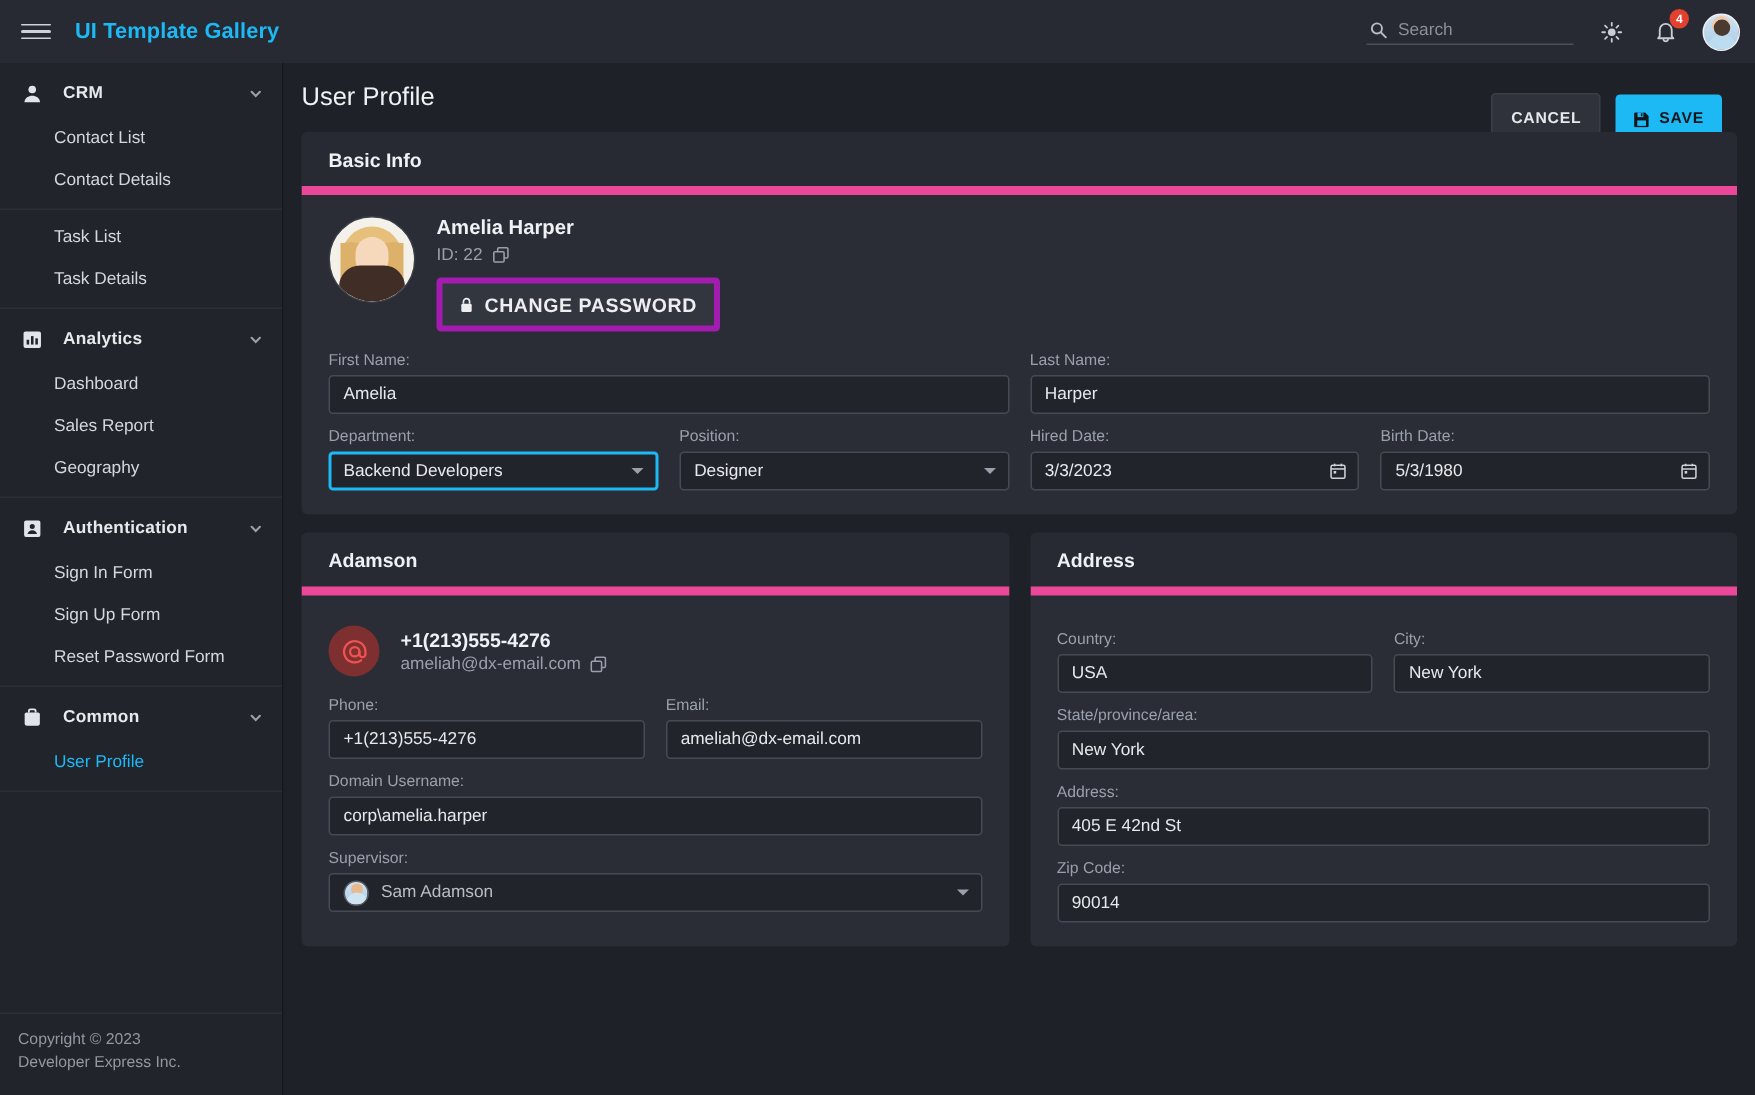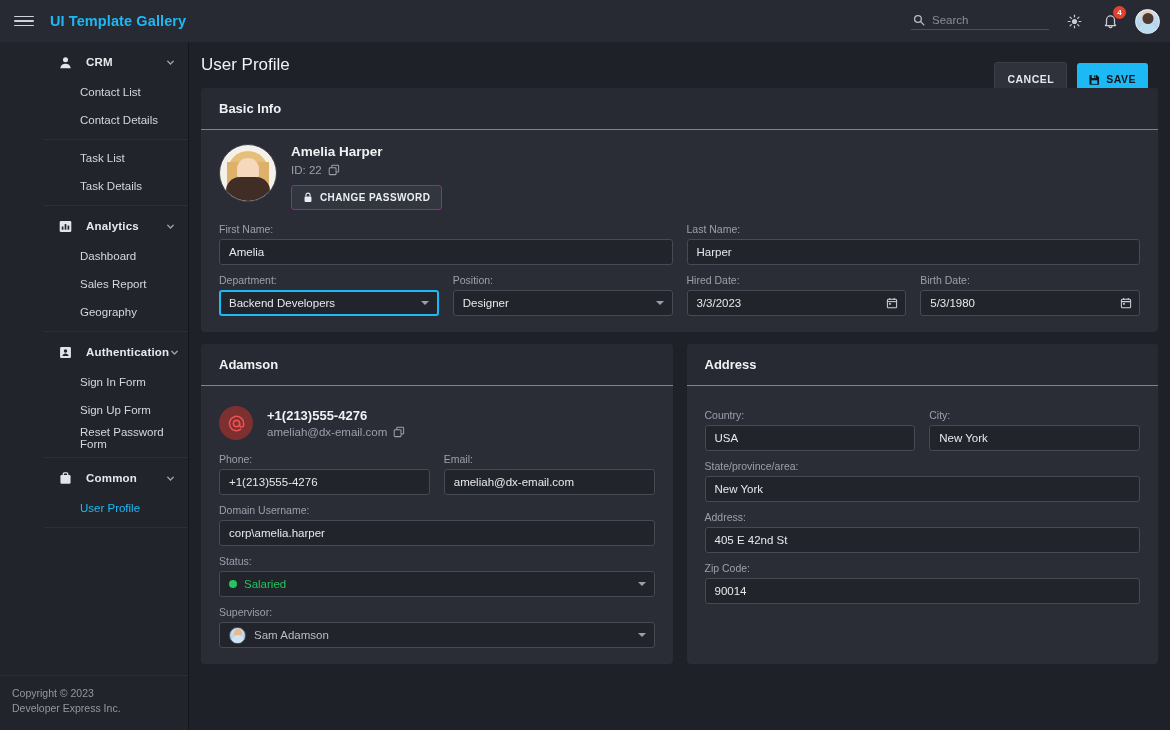--- a/index.html
+++ b/index.html
@@ -58,21 +58,21 @@
   .body { flex: 1; display: flex; min-height: 0; }
 
   
   .sidebar {
     width: 189px; min-width: 189px;
     background: #22242c;
     display: flex; flex-direction: column;
     border-right: 1px solid #14161b;
   }
   .nav { flex: 1; overflow: hidden; padding-top: 0; }
-  .nav-group { border-bottom: 1px solid #2c2f38; padding: 4px 0 5px 0; margin-left: 44px; }
+  .nav-group { border-bottom: 1px solid #2c2f38; padding: 4px 0 5px 0; }
   .nav-parent {
     display: flex; align-items: center;
     height: 32px; padding: 0 12px 0 12px; cursor: pointer;
   }
   .nav-parent .ico { width: 18px; height: 18px; display:flex; align-items:center; justify-content:center; margin-right: 12px; flex: none; }
   .nav-parent .lbl { font-size: 11.5px; font-weight: bold; color: #e8e9ec; letter-spacing: .2px; }
   .nav-parent .chev { margin-left: auto; color: #9aa0ab; display:flex; }
   .nav-child {
     height: 28px; display: flex; align-items: center;
     padding-left: 36px; font-size: 11.5px; color: #d4d7de; cursor: pointer;
@@ -94,21 +94,21 @@
     border: none; font-family: "Liberation Sans", sans-serif; margin-top: 28px;
   }
   .btn-cancel { background: #2f323b; color: #e6e7eb; border: 1px solid #3a3e48; }
   .btn-save { background: #1db9f5; color: #14161b; }
 
   .content { flex: 1; padding: 0 12px 10px 12px; overflow: hidden; }
 
   .card { background: #2a2d36; border-radius: 4px; overflow: hidden; }
   .card-head {
     height: 42px; display: flex; align-items: center; padding: 0 18px;
-    background: #272a33; border-bottom: 1px solid #ec4899;
+    background: #272a33; border-bottom: 6px solid #ec4899;
     font-size: 13px; font-weight: bold; color: #f0f1f4;
   }
   .card-body { padding: 14px 18px 16px 18px; }
 
   .row2 { display: flex; gap: 14px; }
   .row2 > * { flex: 1; min-width: 0; }
 
   .field { margin-top: 9px; }
   .field-label { font-size: 10.5px; color: #9aa0ab; margin-bottom: 4px; display: block; }
   .input, .select {
@@ -137,23 +137,23 @@
   }
   .avatar-lg .hair { position:absolute; left:50%; top:6px; transform:translateX(-50%); width:40px; height:44px; border-radius:20px 20px 14px 14px; background:#e6c07a; }
   .avatar-lg .face { position:absolute; left:50%; top:13px; transform:translateX(-50%); width:22px; height:26px; border-radius:11px 11px 11px 11px; background:#f6d9bd; z-index:2; }
   .avatar-lg .body2 { position:absolute; left:50%; bottom:0; transform:translateX(-50%); width:44px; height:24px; border-radius:14px 14px 0 0; background:#3f2d26; z-index:3; }
   .avatar-lg .hair2 { position:absolute; left:50%; top:16px; transform:translateX(-50%); width:42px; height:40px; z-index:1;
     background: radial-gradient(ellipse at 15% 40%, #ddb169 0 45%, transparent 46%), radial-gradient(ellipse at 85% 40%, #ddb169 0 45%, transparent 46%); }
 
   .profile-name { font-size: 13.5px; font-weight: bold; color: #f0f1f4; margin-bottom: 5px; }
   .profile-id { font-size: 11.5px; color: #9aa0ab; display: flex; align-items: flex-start; gap: 6px; margin-bottom: 9px; }
   .btn-change-pw {
-    background: #32363f; border: 1px solid #a21caf; color: #eceef1;
-    height: 25px; border-radius: 3px; display: inline-flex; align-items: center; gap: 7px;
-    padding: 0 11px; font-size: 10px; font-weight: bold; letter-spacing: .4px; cursor: pointer;
+    background: #32363f; border: 4px solid #a21caf; color: #eceef1;
+    height: 36px; border-radius: 3px; display: inline-flex; align-items: center; gap: 7px;
+    padding: 0 11px; font-size: 13px; font-weight: bold; letter-spacing: .4px; cursor: pointer;
   }
 
   
   .hero { display: flex; align-items: center; gap: 14px; padding: 6px 0 4px 0; }
   .hero-circle { width: 34px; height: 34px; border-radius: 50%; display: flex; align-items: center; justify-content: center; flex: none; }
   .hero-circle.mail { background: #7e2f2f; }
   .hero-circle.loc { background: #0e5f80; }
   .hero-main { font-size: 13px; font-weight: bold; color: #f0f1f4; }
   .hero-sub { font-size: 11.5px; color: #9aa0ab; display: flex; align-items: center; gap: 6px; margin-top: 3px; }
 
@@ -500,28 +500,20 @@
                   <label class="field-label">Email:</label>
                   <div class="input">ameliah@dx-email.com</div>
                 </div>
               </div>
 
               <div class="field">
                 <label class="field-label">Domain Username:</label>
                 <div class="input">corp\amelia.harper</div>
               </div>
 
-              <div class="field">
-                <label class="field-label">Status:</label>
-                <div class="select">
-                  <span class="status-dot"></span>
-                  <span class="status-text">Salaried</span>
-                  <span class="caret"></span>
-                </div>
-              </div>
 
               <div class="field">
                 <label class="field-label">Supervisor:</label>
                 <div class="select">
                   <span class="sup-avatar"></span>
                   <span class="sup-name">Sam Adamson</span>
                   <span class="caret"></span>
                 </div>
               </div>
 

